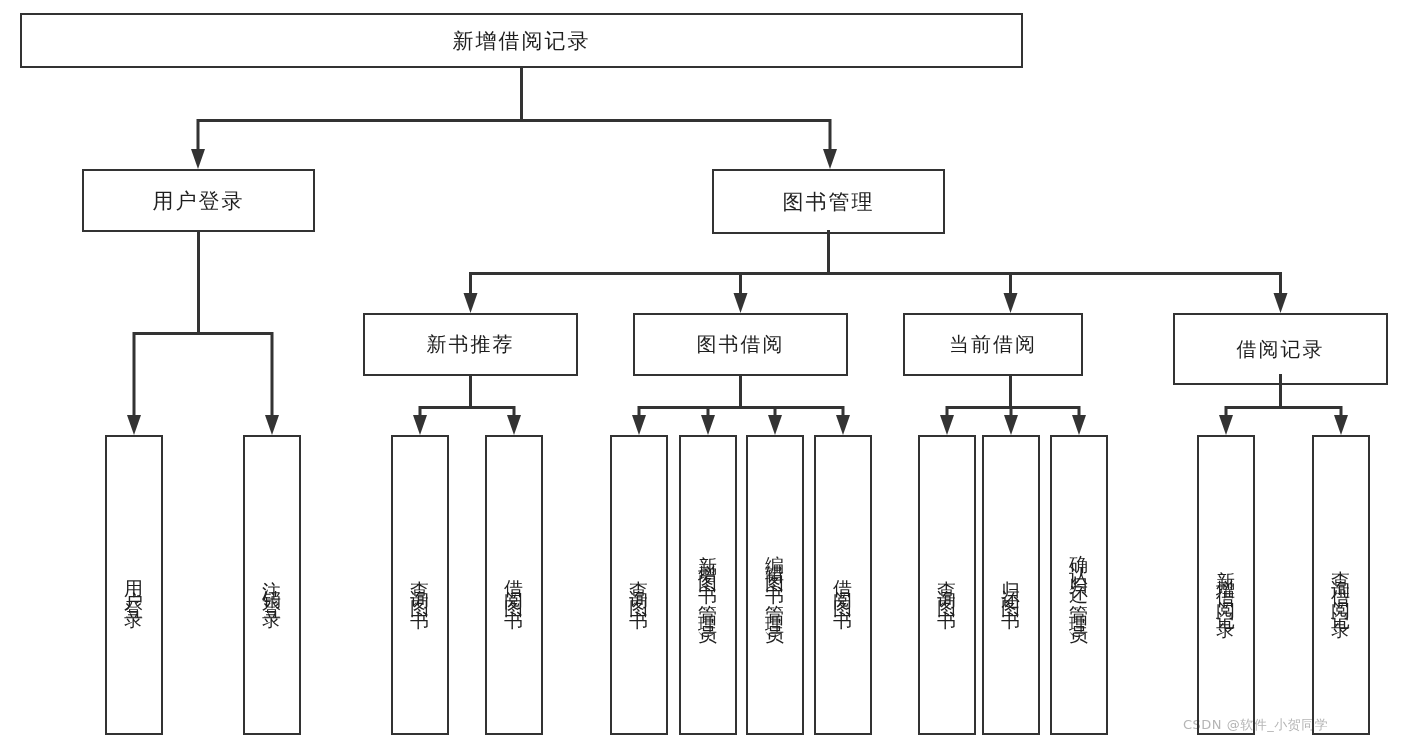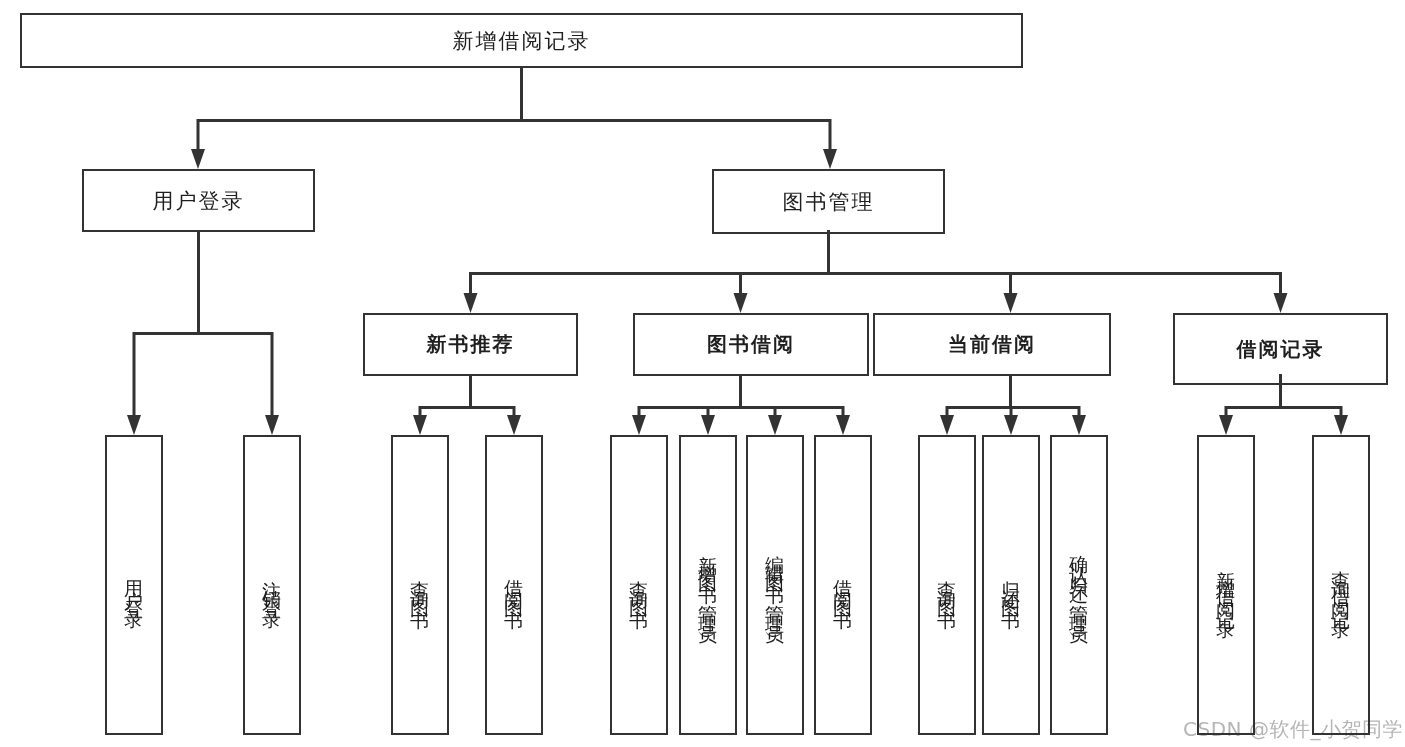--- a/index.html
+++ b/index.html
@@ -6,28 +6,28 @@
   .stage{
     position:relative;width:1405px;height:747px;background:#fff;overflow:hidden;
     font-family:"DejaVu Sans",sans-serif;color:#222;
   }
   .connectors{position:absolute;left:0;top:0;z-index:2;}
   .box{
     position:absolute;box-sizing:border-box;border:2px solid #333;background:transparent;
     display:flex;align-items:center;justify-content:center;z-index:3;
   }
   .hbox span{font-size:21px;letter-spacing:2px;color:#1f1f1f;white-space:nowrap;}
-  .hbox-sm span{font-size:20px;letter-spacing:2px;color:#1f1f1f;white-space:nowrap;font-weight:bold;}
+  .hbox-sm span{font-size:20px;letter-spacing:2px;color:#1f1f1f;white-space:nowrap;}
   .vbox span{
     writing-mode:vertical-rl;text-orientation:mixed;
     font-size:19px;letter-spacing:10px;color:#1f1f1f;line-height:1;
   }
   .watermark{
     position:absolute;left:1183px;top:716px;z-index:1;
-    font-size:20px;letter-spacing:0.5px;color:#b5b5b5;white-space:nowrap;
+    font-size:13px;letter-spacing:0.5px;color:#b5b5b5;white-space:nowrap;
   }
 </style>
 </head>
 <body>
 
 <div class="stage">
 
   <div class="watermark">CSDN @软件_小贺同学</div>
 
   <svg class="connectors" width="1405" height="747" viewBox="0 0 1405 747" aria-hidden="true">
@@ -79,24 +79,24 @@
   <div class="box hbox" style="left:82px;top:169px;width:233px;height:63px">
     <span>用户登录</span>
   </div>
   <div class="box hbox" style="left:712px;top:169px;width:233px;height:65px">
     <span>图书管理</span>
   </div>
 
   <div class="box hbox-sm" style="left:363px;top:313px;width:215px;height:63px">
     <span>新书推荐</span>
   </div>
-  <div class="box hbox-sm" style="left:633px;top:313px;width:236px;height:63px">
+  <div class="box hbox-sm" style="left:633px;top:313px;width:215px;height:63px">
     <span>图书借阅</span>
   </div>
-  <div class="box hbox-sm" style="left:873px;top:313px;width:238px;height:63px">
+  <div class="box hbox-sm" style="left:903px;top:313px;width:180px;height:63px">
     <span>当前借阅</span>
   </div>
   <div class="box hbox-sm" style="left:1173px;top:313px;width:215px;height:72px">
     <span>借阅记录</span>
   </div>
 
   <div class="box vbox" style="left:105px;top:435px;width:58px;height:300px">
     <span>用户登录</span>
   </div>
   <div class="box vbox" style="left:243px;top:435px;width:58px;height:300px">

